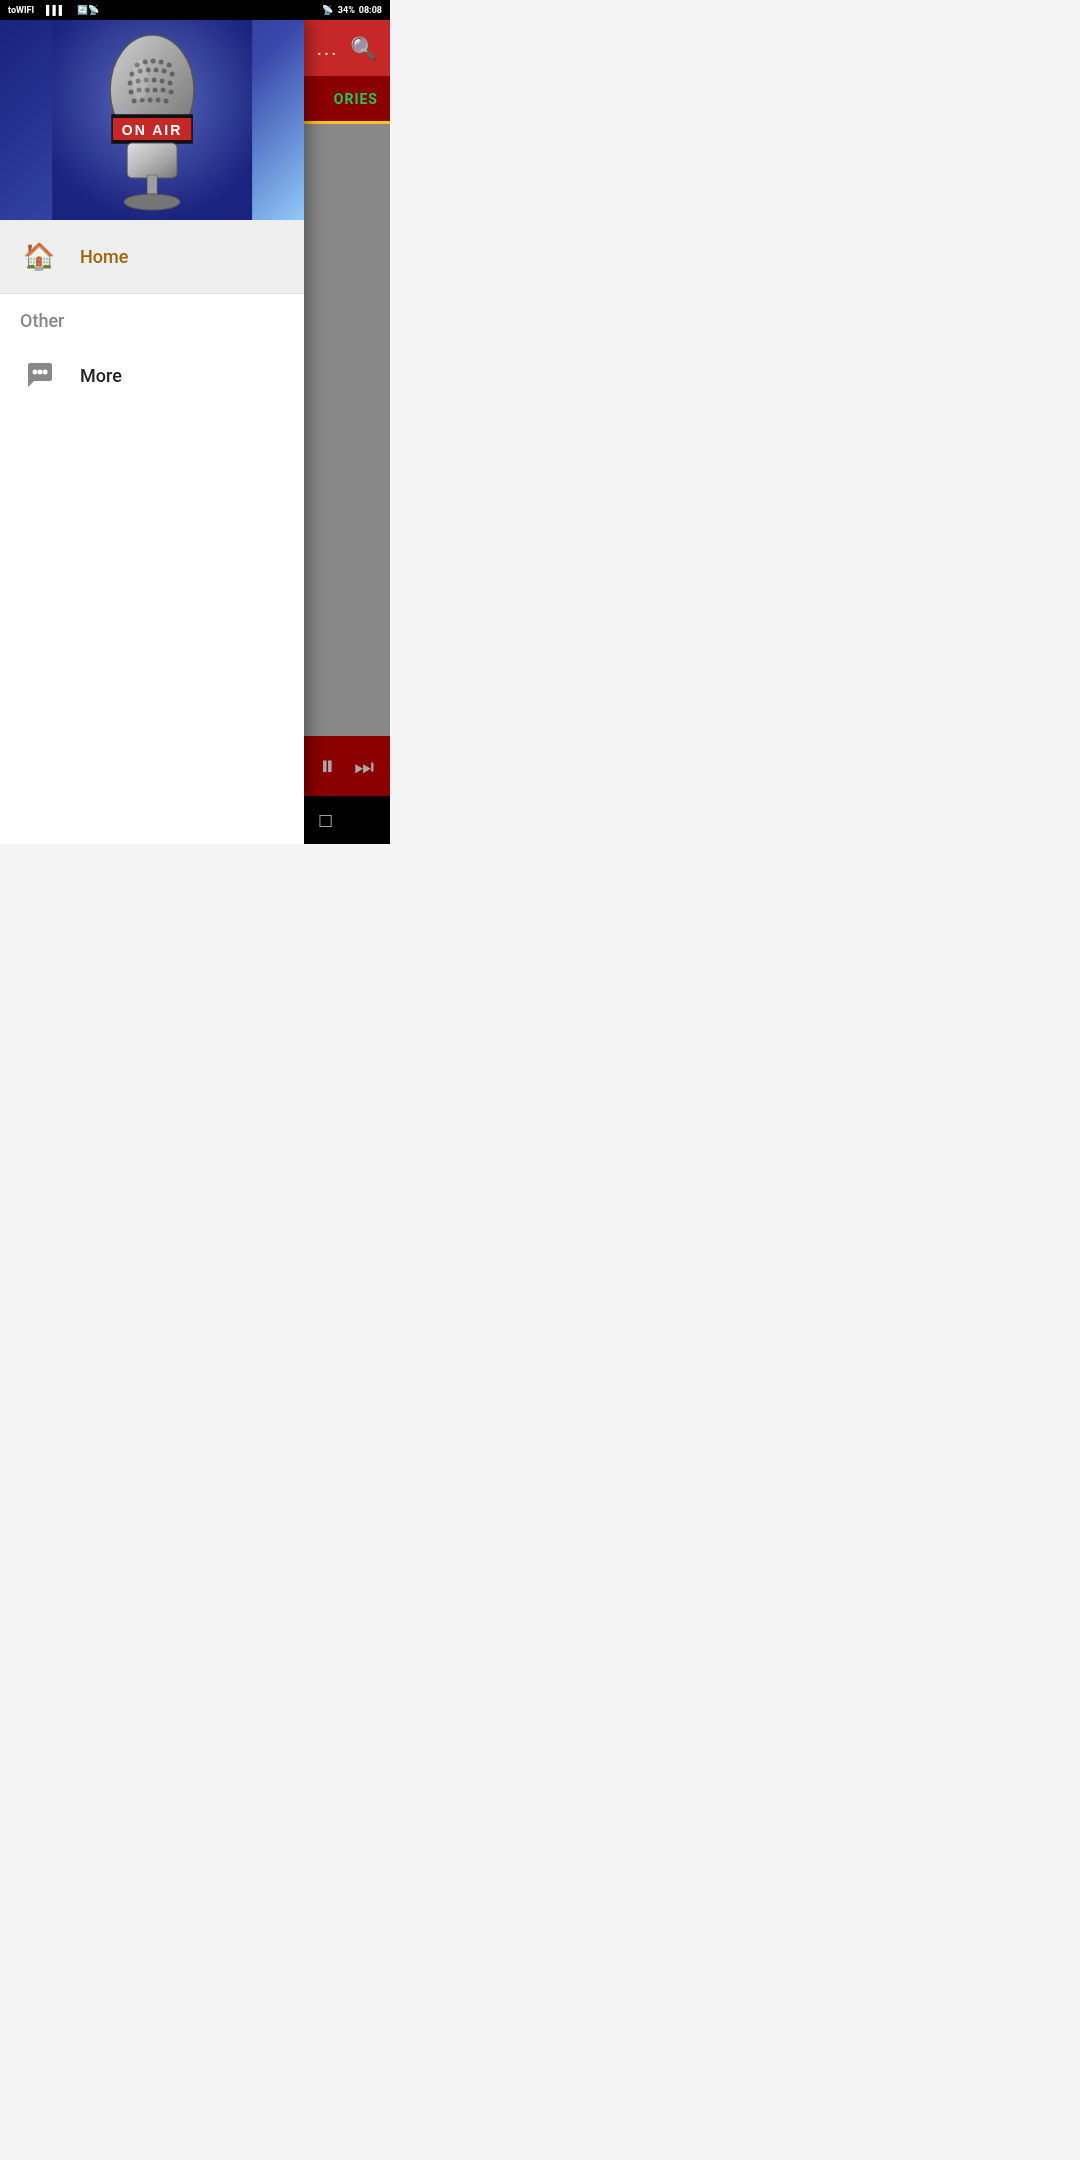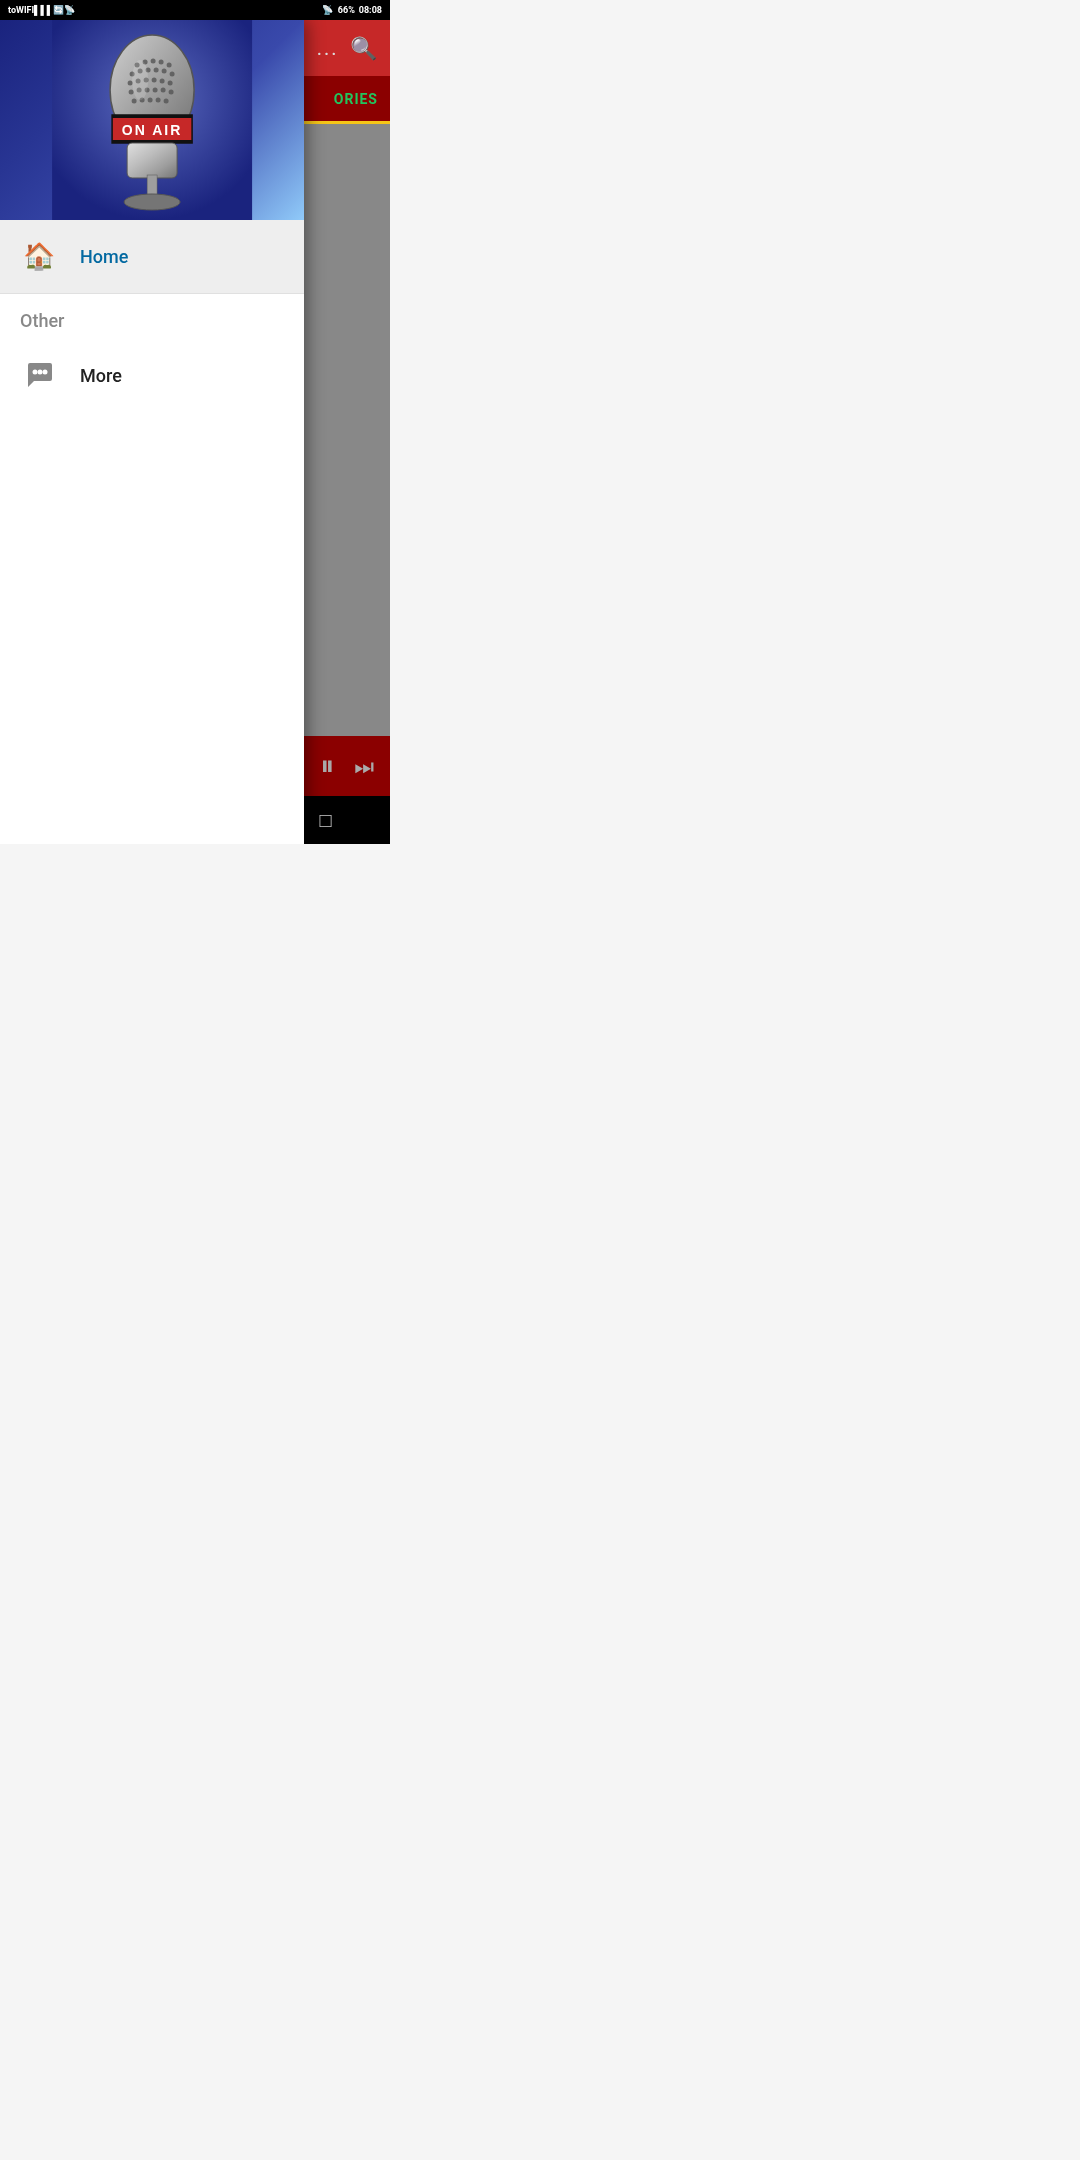--- a/index.html
+++ b/index.html
@@ -27,21 +27,21 @@
       justify-content: space-between;
       align-items: center;
       padding: 0 8px;
       position: relative;
       z-index: 10;
     }
 
     .status-bar-left {
       display: flex;
       align-items: center;
-      gap: 0;
+      gap: 12px;
     }
 
     .status-bar-right {
       display: flex;
       align-items: center;
       gap: 4px;
     }
 
     .status-text {
       color: #fff;
@@ -208,21 +208,21 @@
       flex-shrink: 0;
     }
 
     .menu-label {
       font-size: 18px;
       font-weight: 500;
       color: #222;
     }
 
     .menu-label.active {
-      color: #0369a1;
+      color: #a16207;
     }
 
     .section-divider {
       height: 1px;
       background: #e0e0e0;
       margin: 0;
     }
 
     .section-header {
       padding: 16px 20px 8px;
@@ -247,21 +247,21 @@
 <body>
 
 <div class="status-bar">
   <div class="status-bar-left">
     <span class="status-text">toWIFI</span>
     <span class="status-text">▌▌▌</span>
     <span class="status-text">🔄📡</span>
   </div>
   <div class="status-bar-right">
     <span class="status-text">📡</span>
-    <span class="status-text">66%</span>
+    <span class="status-text">34%</span>
     <span class="status-text">08:08</span>
   </div>
 </div>
 
 <div class="app-container">
 
   <div class="main-content">
     <div class="main-header">
       <span class="header-dots">...</span>
       <span class="header-search-icon">🔍</span>

